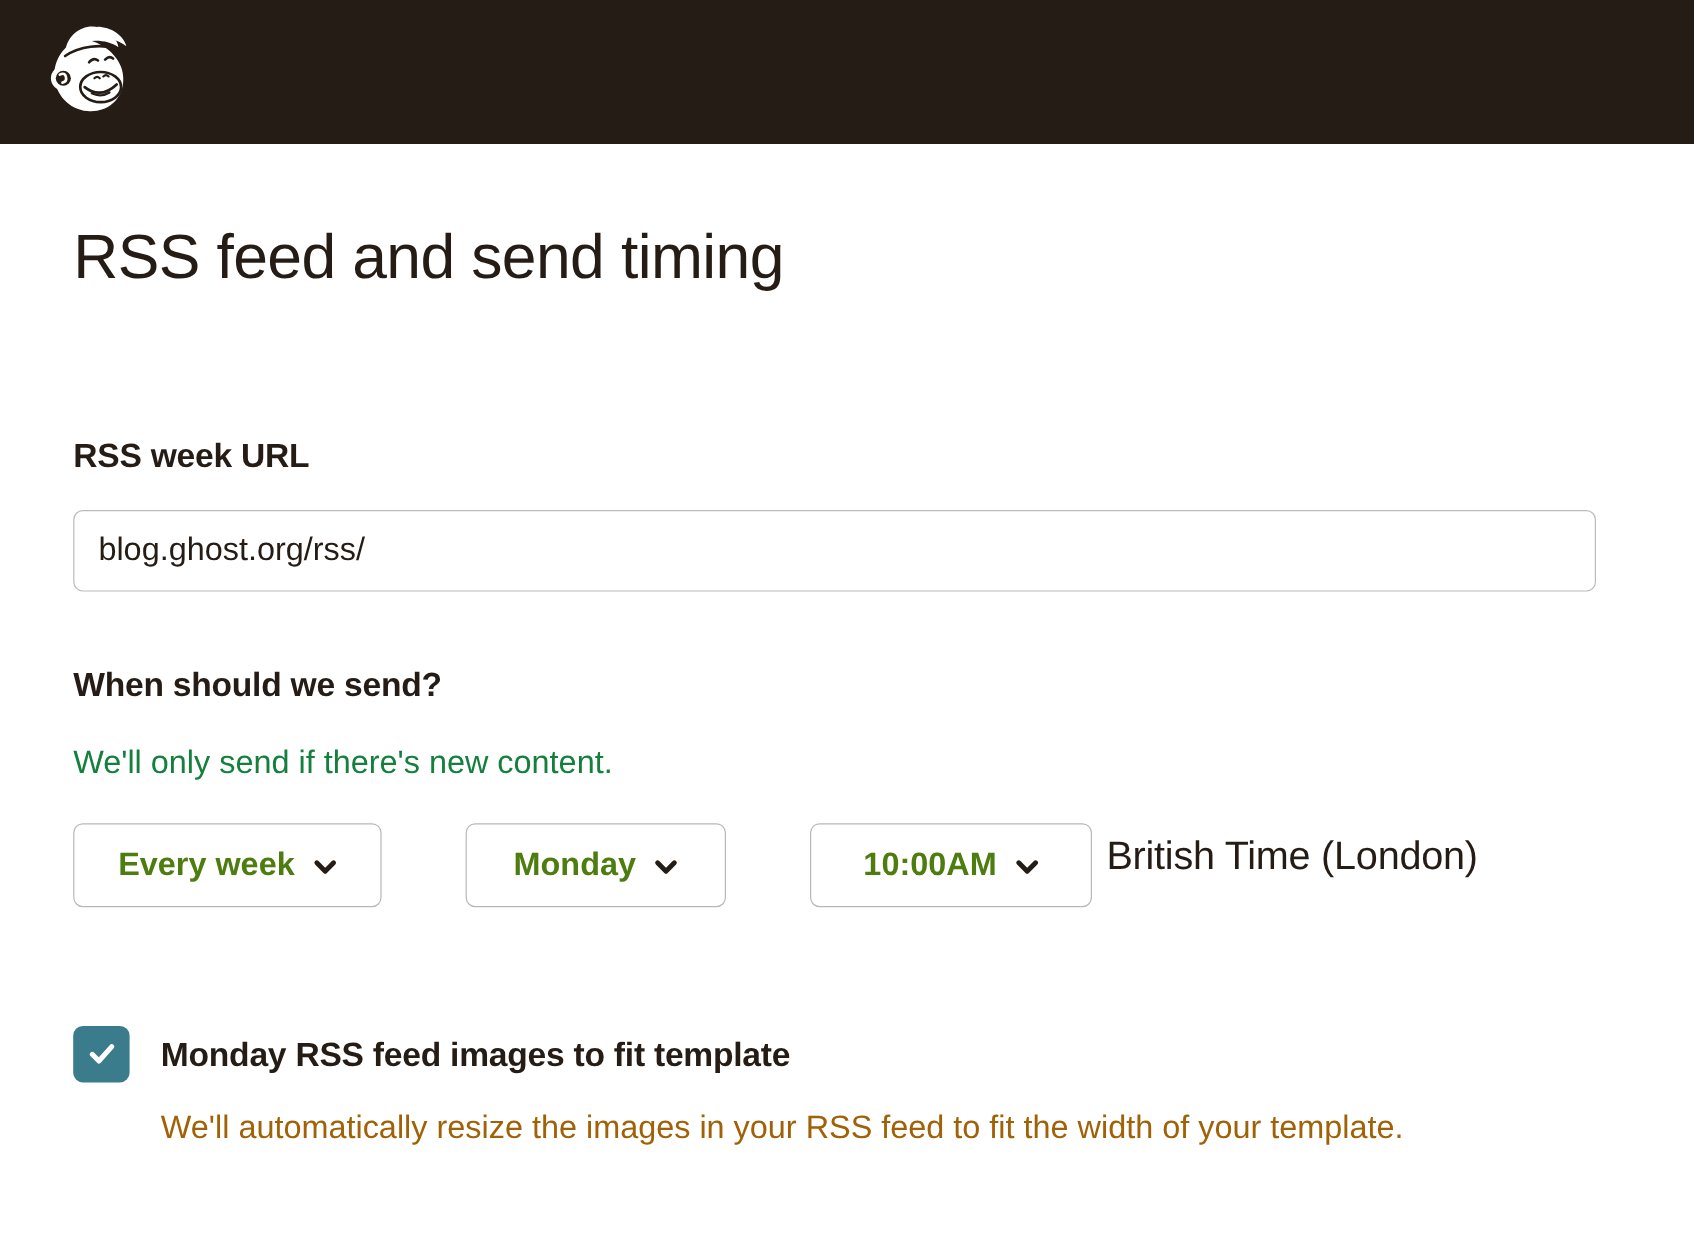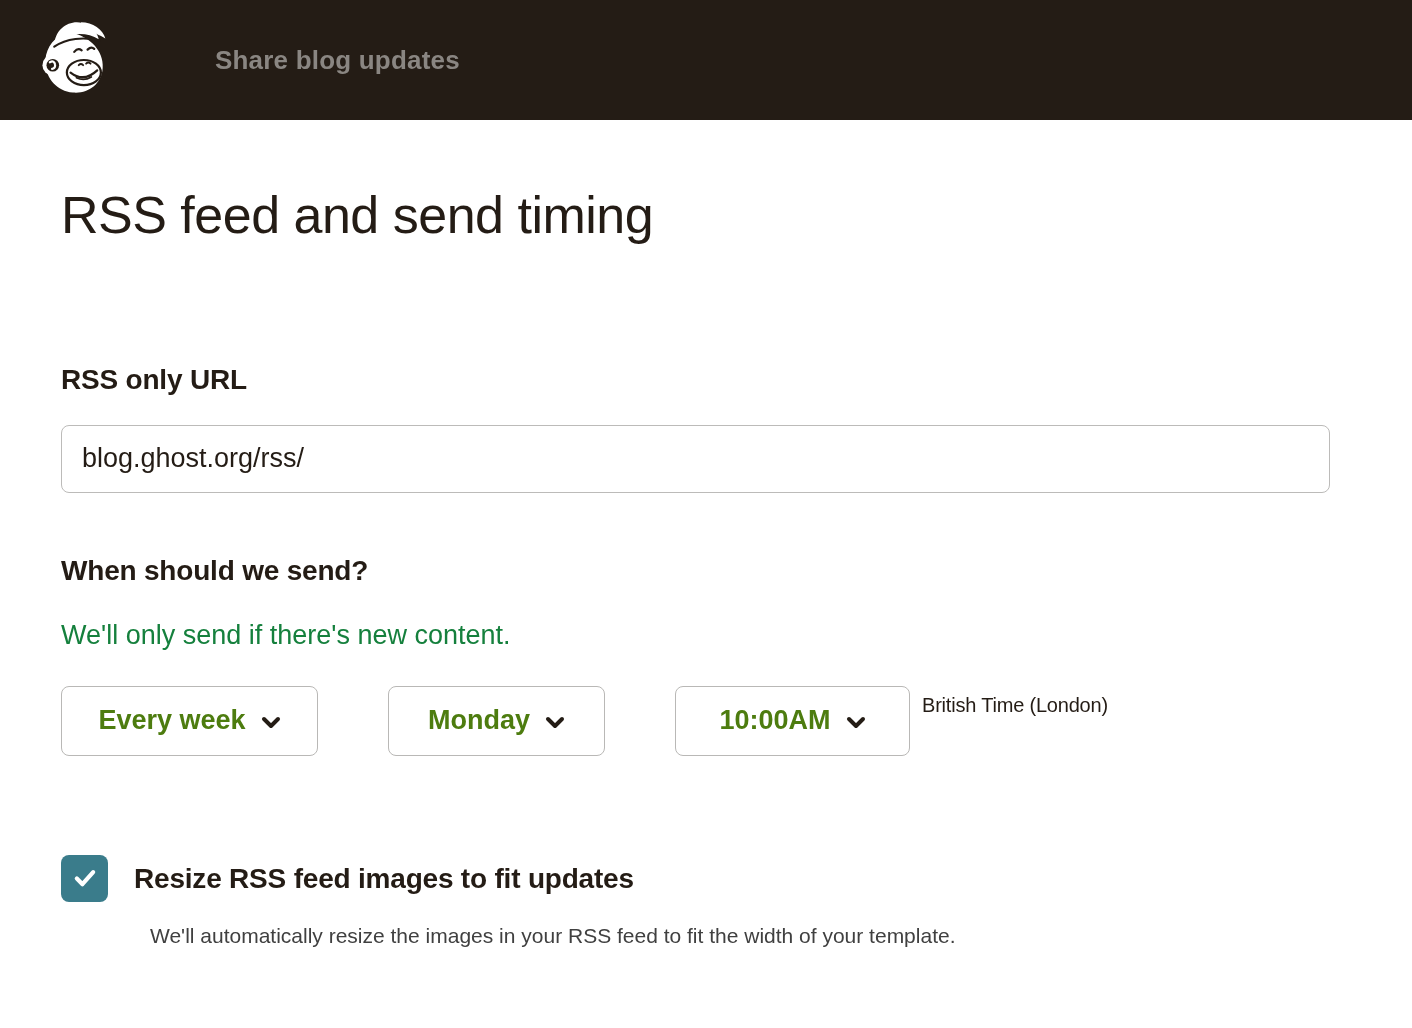--- a/index.html
+++ b/index.html
@@ -89,21 +89,21 @@
     cursor: pointer;
     font-weight: bold;
   }
   .select-frequency { width: 257px; }
   .select-day { width: 217px; margin-left: 70px; }
   .select-time { width: 235px; margin-left: 70px; }
   .chevron { display: inline-flex; margin-top: 3px; }
   .timezone {
     margin-left: 12px;
     padding-top: 8px;
-    font-size: 20px;
+    font-size: 33px;
     color: #241c15;
     letter-spacing: -0.2px;
   }
   .resize-row {
     margin-top: 99px;
     display: flex;
     align-items: flex-start;
   }
   .checkbox {
     width: 47px; height: 47px;
@@ -112,24 +112,23 @@
     display: flex;
     align-items: center;
     justify-content: center;
     flex: none;
     cursor: pointer;
   }
   .resize-col { margin-left: 26px; }
   .resize-label { padding-top: 8px; }
   .resize-desc {
     margin-top: 29px;
-    font-size: 21px;
+    font-size: 27px;
     font-weight: 400;
-    color: #404040;
-    margin-left: 16px;
+    color: #a16207;
   }
 </style>
 </head>
 <body>
 
 <header class="topbar">
   <div class="logo-wrap">
 
     <svg width="74" height="90" viewBox="0 0 100 118">
       <g>
@@ -152,28 +151,27 @@
         <ellipse cx="62" cy="76" rx="23" ry="17" fill="#ffffff" stroke="#241c15" stroke-width="3"></ellipse>
 
         <path fill="none" stroke="#241c15" stroke-width="2.5" stroke-linecap="round" d="M55 66 q3 -3 6 0"></path>
         <path fill="none" stroke="#241c15" stroke-width="2.5" stroke-linecap="round" d="M65 64 q3 -3 6 0"></path>
 
         <path fill="none" stroke="#241c15" stroke-width="3" stroke-linecap="round" d="M44 76 Q62 90 80 73"></path>
         <path fill="none" stroke="#241c15" stroke-width="2.5" stroke-linecap="round" d="M52 83 Q62 88 72 82"></path>
       </g>
     </svg>
   </div>
-  <div class="campaign-title">Share blog updates</div>
 </header>
 
 <main class="content">
 
   <h1 class="page-title">RSS feed and send timing</h1>
 
-  <div class="field-label rss-label">RSS only URL</div>
+  <div class="field-label rss-label">RSS week URL</div>
   <input class="url-input" type="text" value="blog.ghost.org/rss/" style="">
 
   <div class="field-label send-heading">When should we send?</div>
   <p class="send-subtext">We'll only send if there's new content.</p>
 
   <div class="selects-row">
     <div class="select select-frequency">
       <span>Every week</span>
       <span class="chevron">
         <svg width="20" height="13" viewBox="0 0 20 13">
@@ -200,18 +198,18 @@
     <div class="timezone">British Time (London)</div>
   </div>
 
   <div class="resize-row">
     <div class="checkbox">
       <svg width="28" height="28" viewBox="0 0 24 24">
         <path d="M5 12.5l4.8 4.8L19 7" fill="none" stroke="#ffffff" stroke-width="3.6" stroke-linecap="round" stroke-linejoin="round"></path>
       </svg>
     </div>
     <div class="resize-col">
-      <div class="field-label resize-label">Resize RSS feed images to fit updates</div>
+      <div class="field-label resize-label">Monday RSS feed images to fit template</div>
       <p class="resize-desc">We'll automatically resize the images in your RSS feed to fit the width of your template.</p>
     </div>
   </div>
 
 </main>
 
 </body></html>

